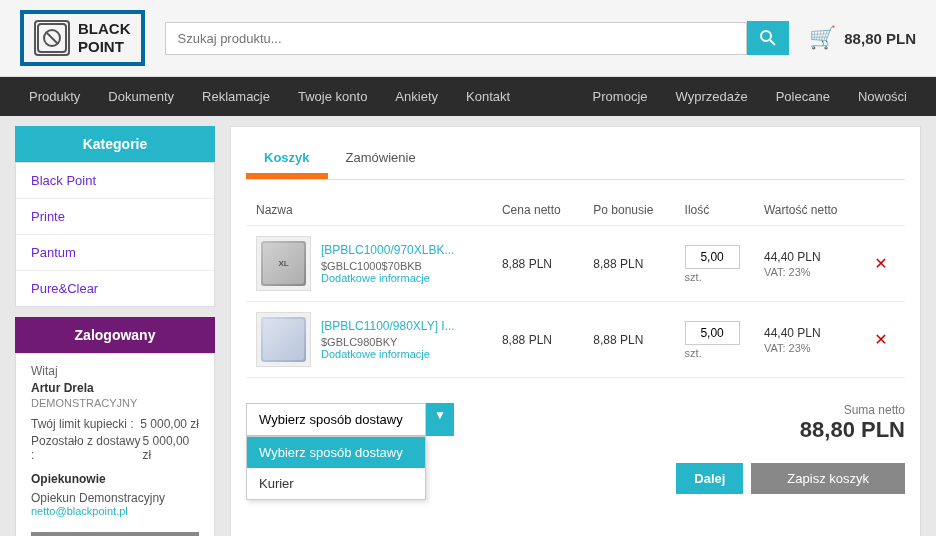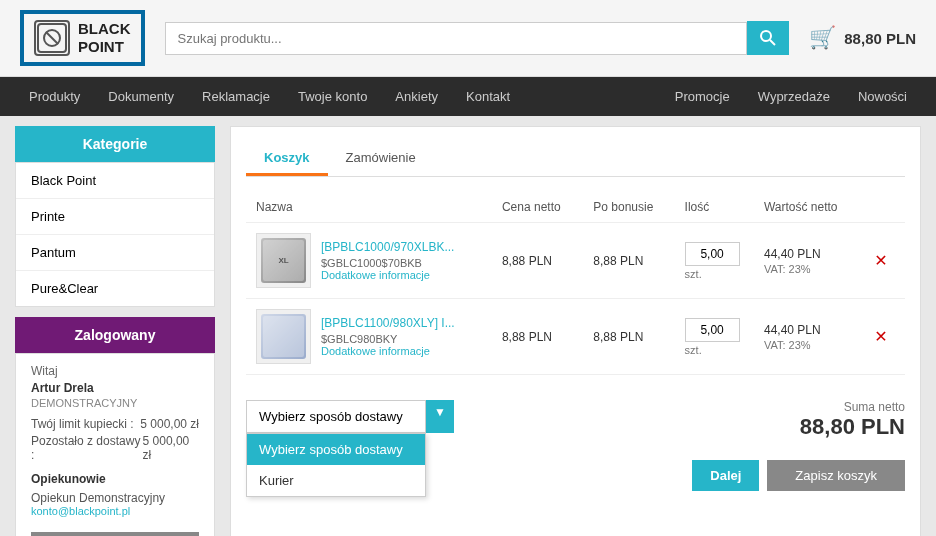--- a/index.html
+++ b/index.html
@@ -24,38 +24,38 @@
     .nav-right { margin-left: auto; display: flex; }
     .nav-item-right { color: #ccc; padding: 12px 14px; cursor: pointer; font-size: 13px; }
 
     
     .main-container { display: flex; gap: 0; padding: 10px 15px; background: #e8e8e8; }
 
     
     .sidebar { width: 200px; min-width: 200px; }
     .sidebar-title { background: #26b5c9; color: white; padding: 10px 15px; font-size: 14px; font-weight: bold; text-align: center; }
     .sidebar-section { background: white; border: 1px solid #ddd; margin-bottom: 10px; }
-    .sidebar-item { padding: 10px 15px; border-bottom: 1px solid #eee; cursor: pointer; color: #000000; font-size: 13px; }
+    .sidebar-item { padding: 10px 15px; border-bottom: 1px solid #eee; cursor: pointer; color: #6d28d9; font-size: 13px; }
     .sidebar-item:last-child { border-bottom: none; }
     .sidebar-logged-title { background: #701a75; color: white; padding: 10px 15px; font-size: 14px; font-weight: bold; text-align: center; margin-top: 10px; }
     .sidebar-logged { background: white; border: 1px solid #ddd; padding: 10px 15px; font-size: 12px; }
     .sidebar-logged .greet { color: #666; margin-bottom: 3px; }
     .sidebar-logged .name { font-weight: bold; color: #333; margin-bottom: 2px; }
     .sidebar-logged .type { color: #888; font-size: 11px; margin-bottom: 8px; }
     .sidebar-logged .limit-row { display: flex; justify-content: space-between; margin-bottom: 3px; color: #555; }
     .sidebar-logged .section-title { font-weight: bold; margin-top: 10px; margin-bottom: 5px; color: #333; }
     .sidebar-logged .opiekun-name { color: #555; }
     .sidebar-logged .opiekun-email { color: #26b5c9; font-size: 11px; margin-bottom: 10px; }
     .panel-btn { background: #888; color: white; border: none; padding: 7px 14px; cursor: pointer; font-size: 12px; margin-top: 5px; width: 100%; }
 
     
     .content { flex: 1; margin-left: 15px; background: white; border: 1px solid #ddd; padding: 15px; }
     .tabs { display: flex; gap: 0; margin-bottom: 15px; border-bottom: 1px solid #ddd; }
     .tab { padding: 8px 18px; cursor: pointer; font-size: 13px; color: #555; border-bottom: 2px solid transparent; }
-    .tab.active { color: #26b5c9; border-bottom: 3px solid #f97316; font-weight: bold; }
+    .tab.active { color: #26b5c9; border-bottom: 6px solid #f97316; font-weight: bold; }
 
     
     .cart-table { width: 100%; border-collapse: collapse; margin-bottom: 15px; }
     .cart-table th { text-align: left; padding: 8px 10px; color: #555; font-size: 12px; border-bottom: 1px solid #eee; font-weight: normal; }
     .cart-table td { padding: 10px 10px; vertical-align: middle; border-bottom: 1px solid #eee; font-size: 12px; }
     .product-img { width: 55px; height: 55px; background: #f0f0f0; display: flex; align-items: center; justify-content: center; border: 1px solid #ddd; }
     .product-img-inner { width: 45px; height: 45px; background: linear-gradient(135deg, #ddd 0%, #bbb 100%); border-radius: 3px; position: relative; }
     .product-name { color: #26b5c9; font-size: 12px; margin-bottom: 3px; }
     .product-code { color: #666; font-size: 11px; }
     .product-info { color: #26b5c9; font-size: 11px; cursor: pointer; }
@@ -75,21 +75,21 @@
 
     
     .summary-area { display: flex; justify-content: flex-end; padding: 10px 0; }
     .summary-box { text-align: right; }
     .summary-label { color: #777; font-size: 12px; }
     .summary-total { font-size: 22px; font-weight: bold; color: #333; }
 
     
     .bottom-buttons { display: flex; justify-content: flex-end; gap: 8px; margin-top: 10px; }
     .btn-next { background: #26b5c9; color: white; border: none; padding: 8px 18px; cursor: pointer; font-size: 13px; font-weight: bold; }
-    .btn-save { background: #888; color: white; border: none; padding: 8px 28px; cursor: pointer; font-size: 13px; }
+    .btn-save { background: #888; color: white; border: none; padding: 8px 36px; cursor: pointer; font-size: 13px; }
 
     .col-name { width: 35%; }
     .col-price { width: 13%; }
     .col-bonus { width: 13%; }
     .col-qty { width: 10%; }
     .col-value { width: 15%; }
     .col-remove { width: 5%; }
   </style>
 </head>
 <body>
@@ -128,20 +128,21 @@
     <span class="nav-item">Produkty</span>
     <span class="nav-item">Dokumenty</span>
     <span class="nav-item">Reklamacje</span>
     <span class="nav-item">Twoje konto</span>
     <span class="nav-item">Ankiety</span>
     <span class="nav-item">Kontakt</span>
   </div>
   <div class="nav-right">
     <span class="nav-item-right">Promocje</span>
     <span class="nav-item-right">Wyprzedaże</span>
+    <span class="nav-item-right">Polecane</span>
     <span class="nav-item-right">Nowości</span>
   </div>
 </nav>
 
 <div class="main-container">
 
   <div class="sidebar">
     <div class="sidebar-title">Kategorie</div>
     <div class="sidebar-section">
       <div class="sidebar-item">Black Point</div>
@@ -158,21 +159,21 @@
       <div class="limit-row">
         <span>Twój limit kupiecki :</span>
         <span>5 000,00 zł</span>
       </div>
       <div class="limit-row">
         <span>Pozostało z dostawy :</span>
         <span>5 000,00 zł</span>
       </div>
       <div class="section-title">Opiekunowie</div>
       <div class="opiekun-name">Opiekun Demonstracyjny</div>
-      <div class="opiekun-email">konto@blackpoint.pl</div>
+      <div class="opiekun-email">netto@blackpoint.pl</div>
       <button class="panel-btn">Panel użytkownika</button>
     </div>
   </div>
 
   <div class="content">
 
     <div class="tabs">
       <div class="tab active">Koszyk</div>
       <div class="tab">Zamówienie</div>
     </div>

